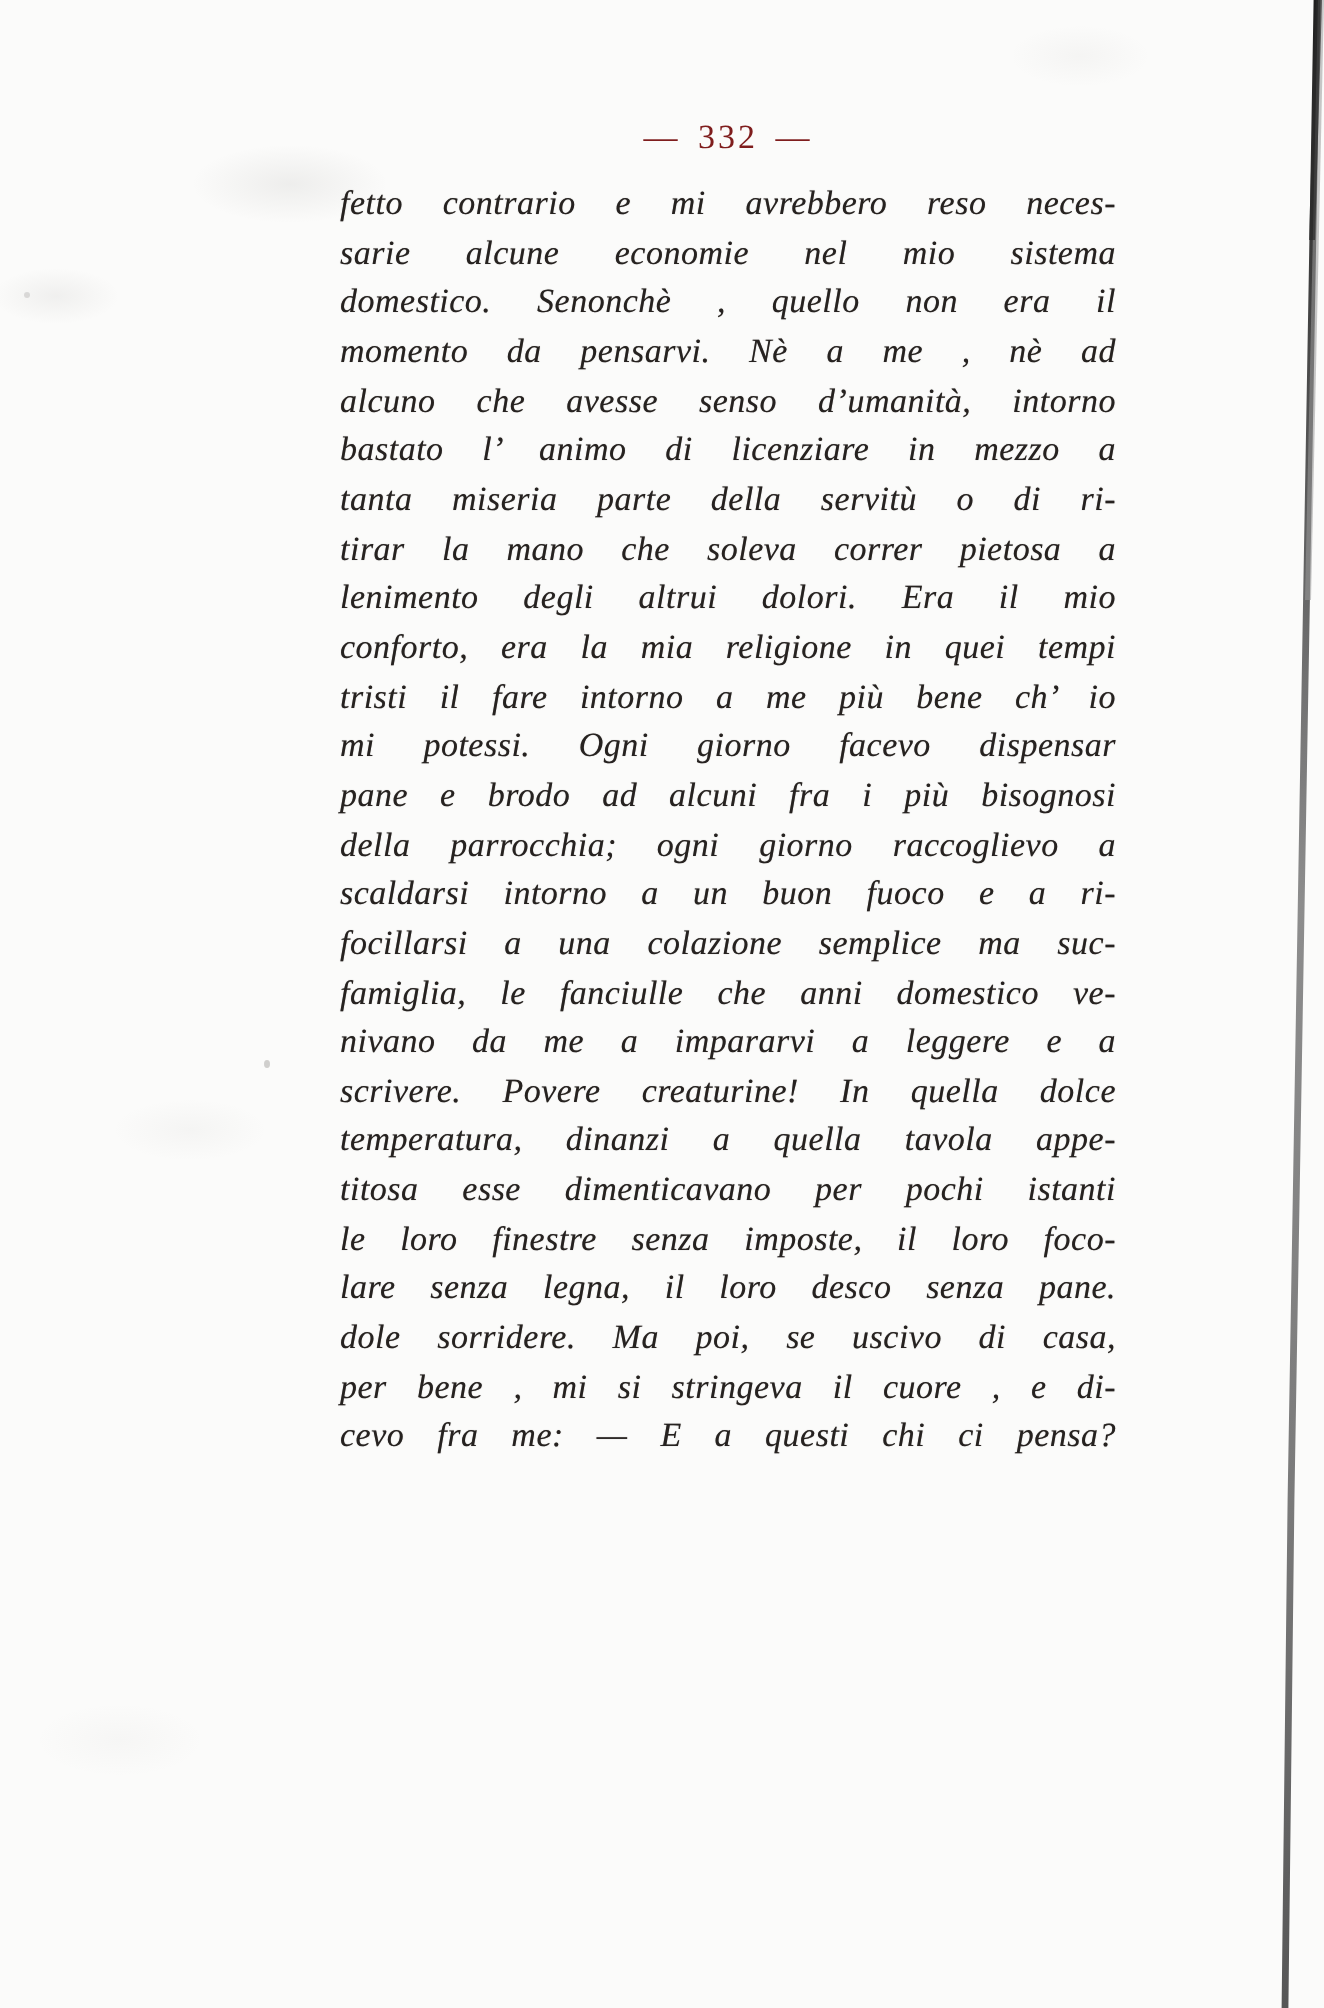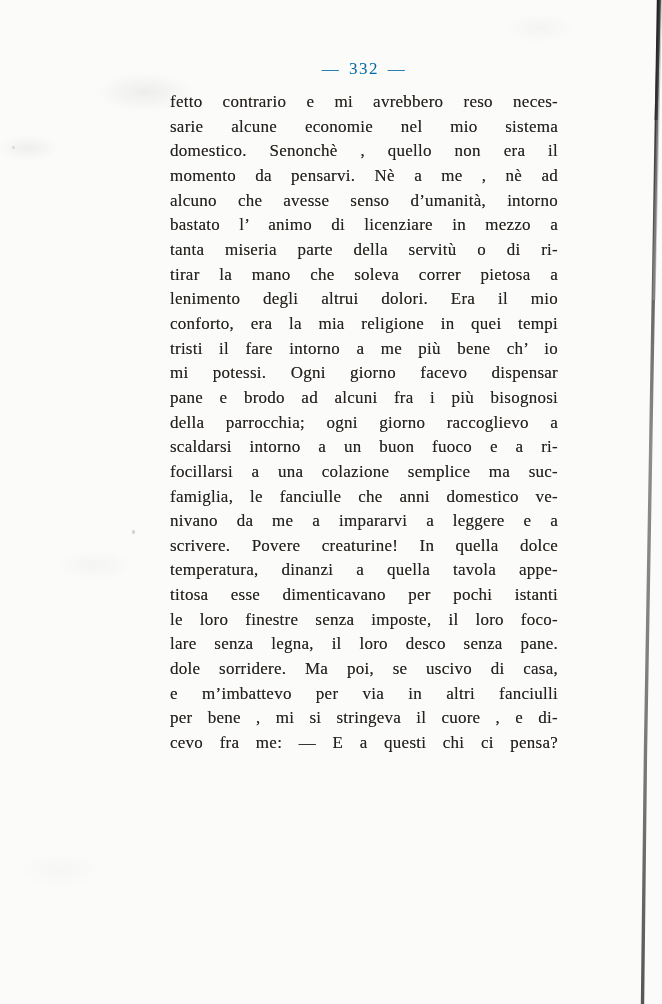--- a/index.html
+++ b/index.html
@@ -28,29 +28,30 @@
   .page-number {
     position: absolute;
     top: 57px;
     left: 170px;
     width: 388px;
     text-align: center;
     font-size: 17px;
     line-height: 24px;
     letter-spacing: 1.5px;
     word-spacing: 3px;
-    color: #0369a1;
+    color: #7f1d1d;
   }
   .text-column {
     position: absolute;
     top: 90px;
     left: 170px;
     width: 388px;
     font-size: 17px;
     letter-spacing: 0.25px;
+    font-style: italic;
   }
   .line {
     line-height: 24.65px;
     text-align: justify;
     text-align-last: justify;
     white-space: normal;
     text-shadow: 0 0 0.4px rgba(45,40,35,0.55);
   }
   .scan-edge {
     position: absolute;
@@ -91,21 +92,20 @@
       <div class="line">scaldarsi intorno a un buon fuoco e a ri-</div>
       <div class="line">focillarsi a una colazione semplice ma suc-</div>
       <div class="line">famiglia, le fanciulle che anni domestico ve-</div>
       <div class="line">nivano da me a impararvi a leggere e a</div>
       <div class="line">scrivere. Povere creaturine! In quella dolce</div>
       <div class="line">temperatura, dinanzi a quella tavola appe-</div>
       <div class="line">titosa esse dimenticavano per pochi istanti</div>
       <div class="line">le loro finestre senza imposte, il loro foco-</div>
       <div class="line">lare senza legna, il loro desco senza pane.</div>
       <div class="line">dole sorridere. Ma poi, se uscivo di casa,</div>
-      <div class="line">e m’imbattevo per via in altri fanciulli</div>
       <div class="line">per bene , mi si stringeva il cuore , e di-</div>
       <div class="line">cevo fra me: — E a questi chi ci pensa?</div>
     </div>
 
   <svg class="scan-edge" viewBox="0 0 662 1004" xmlns="http://www.w3.org/2000/svg">
     <defs>
       <linearGradient id="edgeGrad" x1="0" y1="0" x2="0" y2="1" gradientUnits="objectBoundingBox">
         <stop offset="0" stop-color="#1f1f1f"></stop>
         <stop offset="0.12" stop-color="#3a3a3a"></stop>
         <stop offset="0.45" stop-color="#8d8d8d"></stop>

